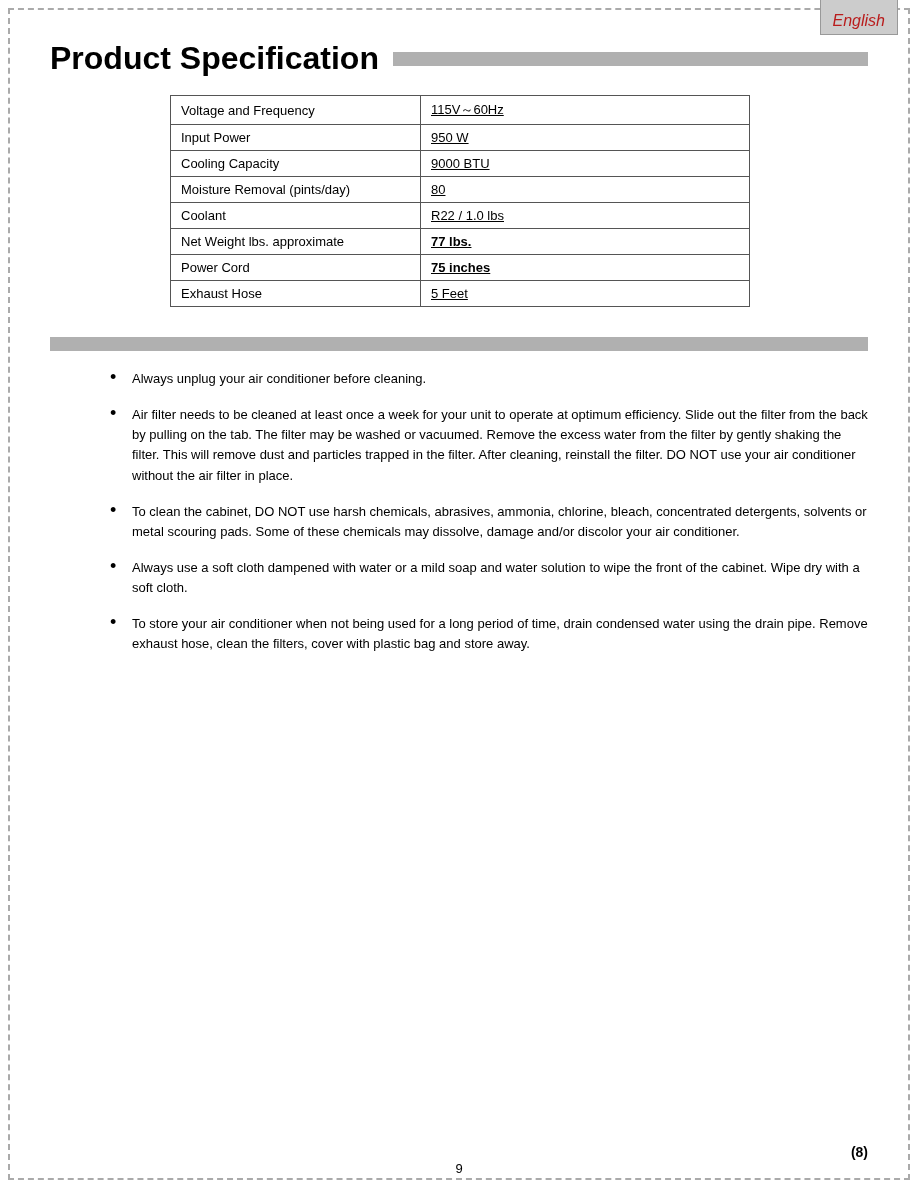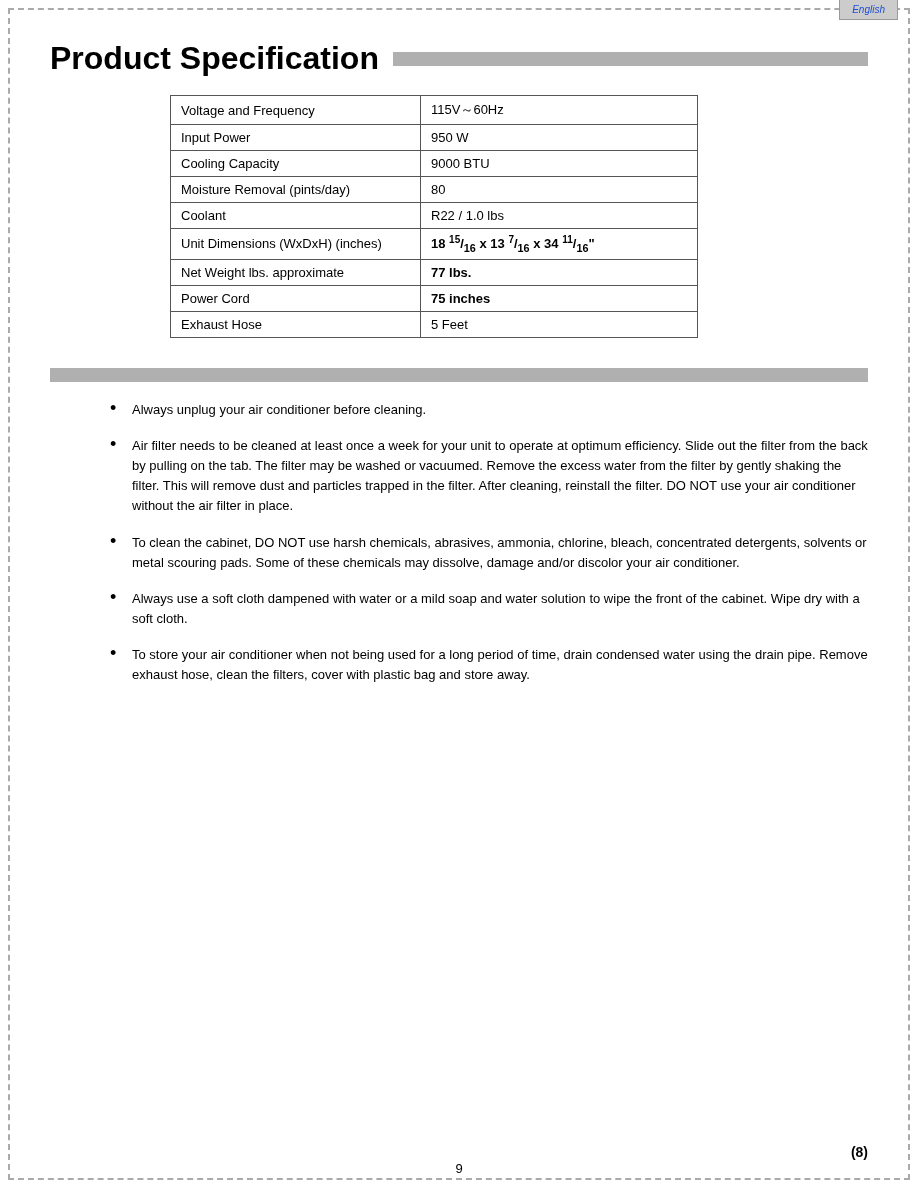--- a/index.html
+++ b/index.html
@@ -24,24 +24,24 @@
       border: 2px dashed #aaa;
       pointer-events: none;
     }
 
     
     .language-tab {
       position: absolute;
       top: 0;
       right: 20px;
       background: #ccc;
-      padding: 4px 12px 4px 12px;
+      padding: 12px 12px 4px 12px;
       font-style: italic;
-      font-size: 10px;
-      color: #1d4ed8;
+      font-size: 16px;
+      color: #b91c1c;
       border-bottom: 1px solid #999;
       border-left: 1px solid #999;
       border-right: 1px solid #999;
     }
 
     .content {
       position: relative;
       padding: 30px 50px 50px 50px;
     }
 
@@ -64,38 +64,39 @@
 
     .section-heading .heading-bar {
       flex: 1;
       height: 14px;
       background: #b0b0b0;
     }
 
     
     .spec-table {
       border-collapse: collapse;
-      width: 528px;
+      width: 580px;
       margin-left: 120px;
       margin-bottom: 30px;
     }
 
     .spec-table td {
       border: 1px solid #555;
       padding: 5px 10px;
       font-size: 13px;
       vertical-align: middle;
     }
 
     .spec-table td:first-child {
       width: 250px;
     }
 
     .spec-table td:last-child {
       font-weight: normal;
+      text-decoration: underline;
     }
 
     .spec-table .bold-val {
       font-weight: bold;
     }
 
     
     .bullet-list {
       list-style: none;
       padding: 0;
@@ -179,24 +180,20 @@
         </tr>
         <tr>
           <td>Moisture Removal (pints/day)</td>
           <td>80</td>
         </tr>
         <tr>
           <td>Coolant</td>
           <td>R22 / 1.0 lbs</td>
         </tr>
         <tr>
-          <td>Unit Dimensions (WxDxH) (inches)</td>
-          <td class="bold-val"><strong>18 <sup>15</sup>/<sub>16</sub> x 13 <sup>7</sup>/<sub>16</sub> x 34 <sup>11</sup>/<sub>16</sub>"</strong></td>
-        </tr>
-        <tr>
           <td>Net Weight lbs. approximate</td>
           <td class="bold-val"><strong>77 lbs.</strong></td>
         </tr>
         <tr>
           <td>Power Cord</td>
           <td class="bold-val"><strong>75 inches</strong></td>
         </tr>
         <tr>
           <td>Exhaust Hose</td>
           <td>5 Feet</td>

